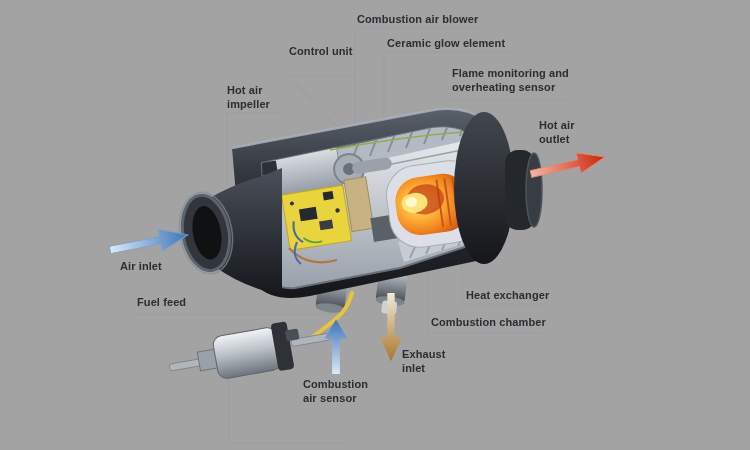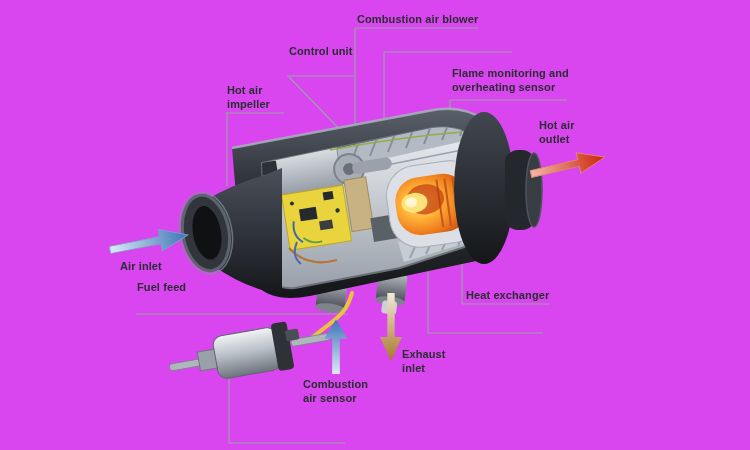--- a/index.html
+++ b/index.html
@@ -1,16 +1,16 @@
 <!DOCTYPE html>
 <html><head>
 <meta charset="utf-8">
 <style>
   html,body{margin:0;padding:0;background:#fff;}
-  .canvas{position:relative;width:750px;height:450px;background:#d946ef;overflow:hidden;
+  .canvas{position:relative;width:750px;height:450px;background:#a3a3a3;overflow:hidden;
           font-family:"Liberation Sans",sans-serif;}
   .canvas svg{position:absolute;left:0;top:0;}
   .lbl{position:absolute;font-size:11px;font-weight:bold;line-height:14px;
        color:#2a2d31;white-space:pre-line;letter-spacing:0.1px;}
 </style>
 </head>
 <body>
 
 <div class="canvas">
 
@@ -176,28 +176,30 @@
 
     <g>
       <path d="M0,-3.5 L40,-3.5 L40,-10.5 L62,0 L40,10.5 L40,3.5 L0,3.5 Z" fill="url(#blueGrad)" stroke="#7aa0c8" stroke-width="0.8" transform="translate(110,250) rotate(-11) scale(1.28,1.05)"></path>
       <path d="M0,-3.5 L40,-3.5 L40,-10.5 L62,0 L40,10.5 L40,3.5 L0,3.5 Z" fill="url(#redGrad)" stroke="#d88a78" stroke-width="0.8" transform="translate(531,174) rotate(-13) scale(1.22,1)"></path>
       <path d="M0,-3.5 L40,-3.5 L40,-10.5 L62,0 L40,10.5 L40,3.5 L0,3.5 Z" fill="url(#blueGrad)" transform="translate(336,374) rotate(-90) scale(0.88,1.1)"></path>
       <path d="M0,-3.5 L40,-3.5 L40,-10.5 L62,0 L40,10.5 L40,3.5 L0,3.5 Z" fill="url(#brownGrad)" transform="translate(391,293) rotate(90) scale(1.1,1.05)"></path>
     </g>
   </svg>
 
   <div class="lbl" style="left:357px;top:12px">Combustion air blower</div>
+  <div class="lbl" style="left:387px;top:36px">Ceramic glow element</div>
   <div class="lbl" style="left:289px;top:44px">Control unit</div>
   <div class="lbl" style="left:227px;top:83px">Hot air
 impeller</div>
   <div class="lbl" style="left:452px;top:66px">Flame monitoring and
 overheating sensor</div>
   <div class="lbl" style="left:539px;top:118px">Hot air
 outlet</div>
   <div class="lbl" style="left:120px;top:259px">Air inlet</div>
-  <div class="lbl" style="left:137px;top:280px">Fuel feed</div>
+  <div class="lbl" style="left:137px;top:295px">Fuel feed</div>
   <div class="lbl" style="left:466px;top:288px">Heat exchanger</div>
+  <div class="lbl" style="left:431px;top:315px">Combustion chamber</div>
   <div class="lbl" style="left:402px;top:347px">Exhaust
 inlet</div>
   <div class="lbl" style="left:303px;top:377px">Combustion
 air sensor</div>
 
 </div>
 
 </body></html>

